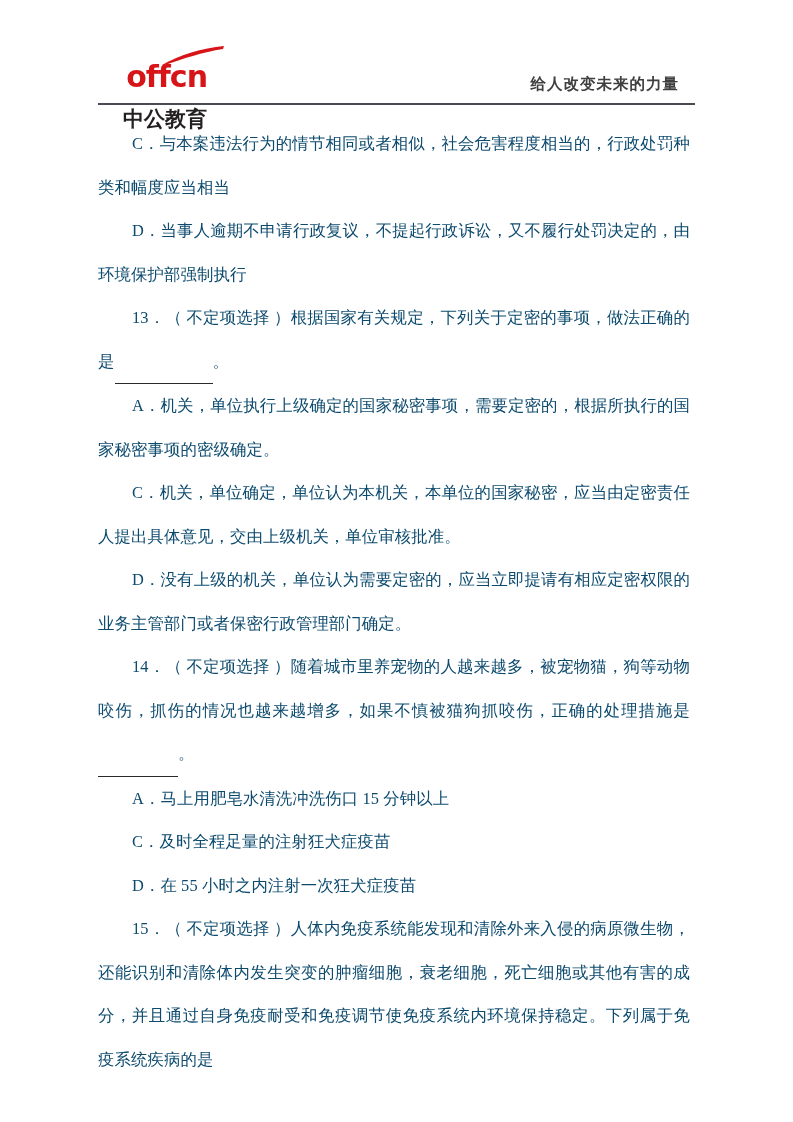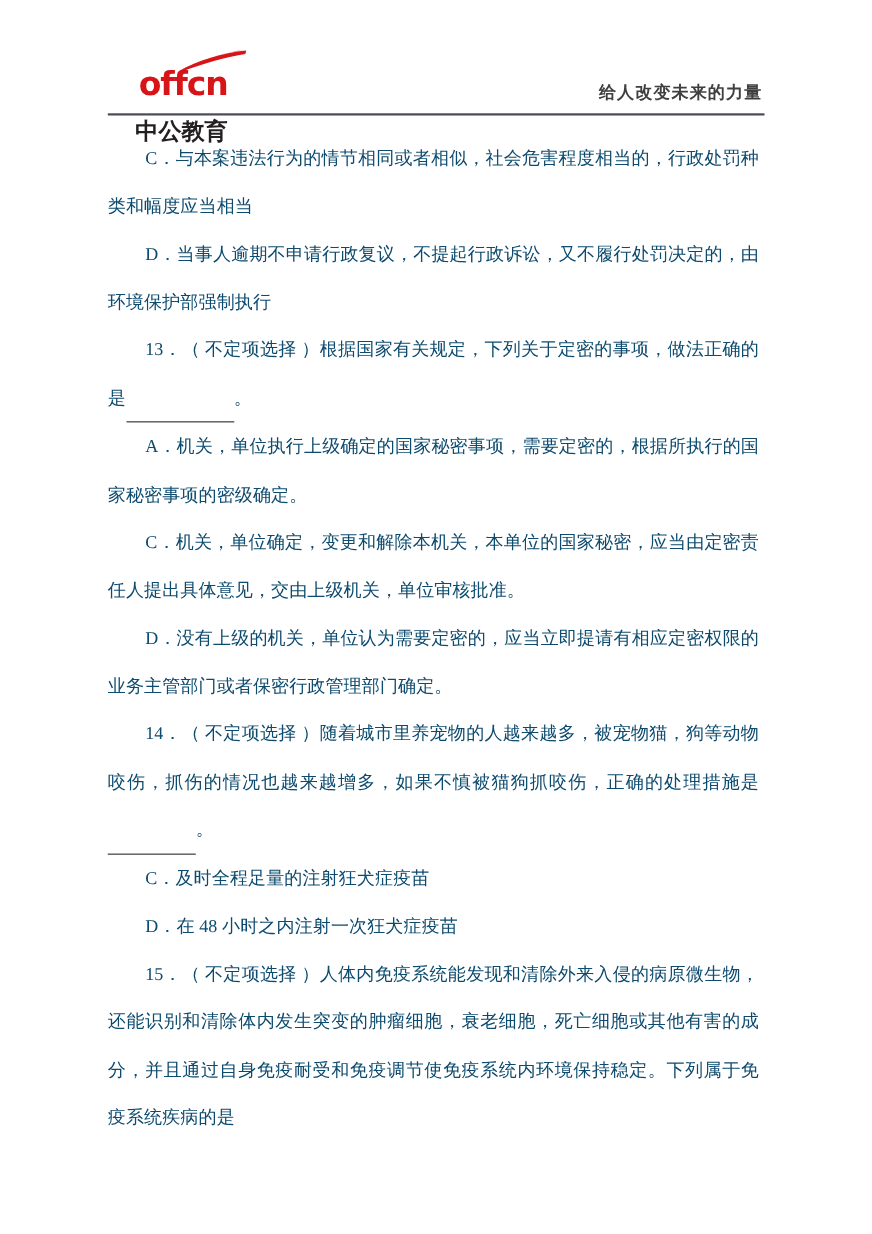--- a/index.html
+++ b/index.html
@@ -68,21 +68,21 @@
     font-weight: 700;
     font-size: 21px;
     color: #231f20;
     line-height: 42px;
     margin-left: 23px;
     letter-spacing: 0px;
     padding-top: 10px;
   }
   .tagline {
     position: absolute;
-    right: 2px;
+    right: 16px;
     top: 30px;
     font-family: Liberation Mono, monospace;
     font-weight: 700;
     font-size: 15.5px;
     color: #3f3f3f;
     letter-spacing: 1px;
     white-space: nowrap;
     margin-left: 11px;
   }
   .header-rule {
@@ -141,21 +141,22 @@
     </div>
     <div class="tagline">给人改变未来的力量</div>
   </div>
   <div class="header-rule"></div>
 
   <div class="content">
       <p class="para indent">C．与本案违法行为的情节相同或者相似，社会危害程度相当的，行政处罚种类和幅度应当相当</p>
       <p class="para indent">D．当事人逾期不申请行政复议，不提起行政诉讼，又不履行处罚决定的，由环境保护部强制执行</p>
       <p class="para indent"><span>13．（ 不定项选择 ）根据国家有关规定，下列关于定密的事项，做法正确的是</span><span class="blank w-long">&nbsp;</span><span>。</span></p>
       <p class="para indent">A．机关，单位执行上级确定的国家秘密事项，需要定密的，根据所执行的国家秘密事项的密级确定。</p>
-      <p class="para indent">C．机关，单位确定，变更和解除本机关，本单位的国家秘密，应当由定密责任人提出具体意见，交由上级机关，单位审核批准。</p>
+      <p class="para indent">C．机关，单位确定，单位认为本机关，本单位的国家秘密，应当由定密责任人提出具体意见，交由上级机关，单位审核批准。</p>
       <p class="para indent">D．没有上级的机关，单位认为需要定密的，应当立即提请有相应定密权限的业务主管部门或者保密行政管理部门确定。</p>
       <p class="para indent"><span>14．（ 不定项选择 ）随着城市里养宠物的人越来越多，被宠物猫，狗等动物咬伤，抓伤的情况也越来越增多，如果不慎被猫狗抓咬伤，正确的处理措施是</span><span class="blank w-med">&nbsp;</span><span>。</span></p>
+      <p class="para indent">A．马上用肥皂水清洗冲洗伤口 15 分钟以上</p>
       <p class="para indent">C．及时全程足量的注射狂犬症疫苗</p>
-      <p class="para indent">D．在 48 小时之内注射一次狂犬症疫苗</p>
+      <p class="para indent">D．在 55 小时之内注射一次狂犬症疫苗</p>
       <p class="para indent"><span>15．（ 不定项选择 ）人体内免疫系统能发现和清除外来入侵的病原微生物，还能识别和清除体内发生突变的肿瘤细胞，衰老细胞，死亡细胞或其他有害的成分，并且通过自身免疫耐受和免疫调节使免疫系统内环境保持稳定。下列属于免疫系统疾病的是</span></p>
     </div>
 
 </div>
 
 </body></html>

